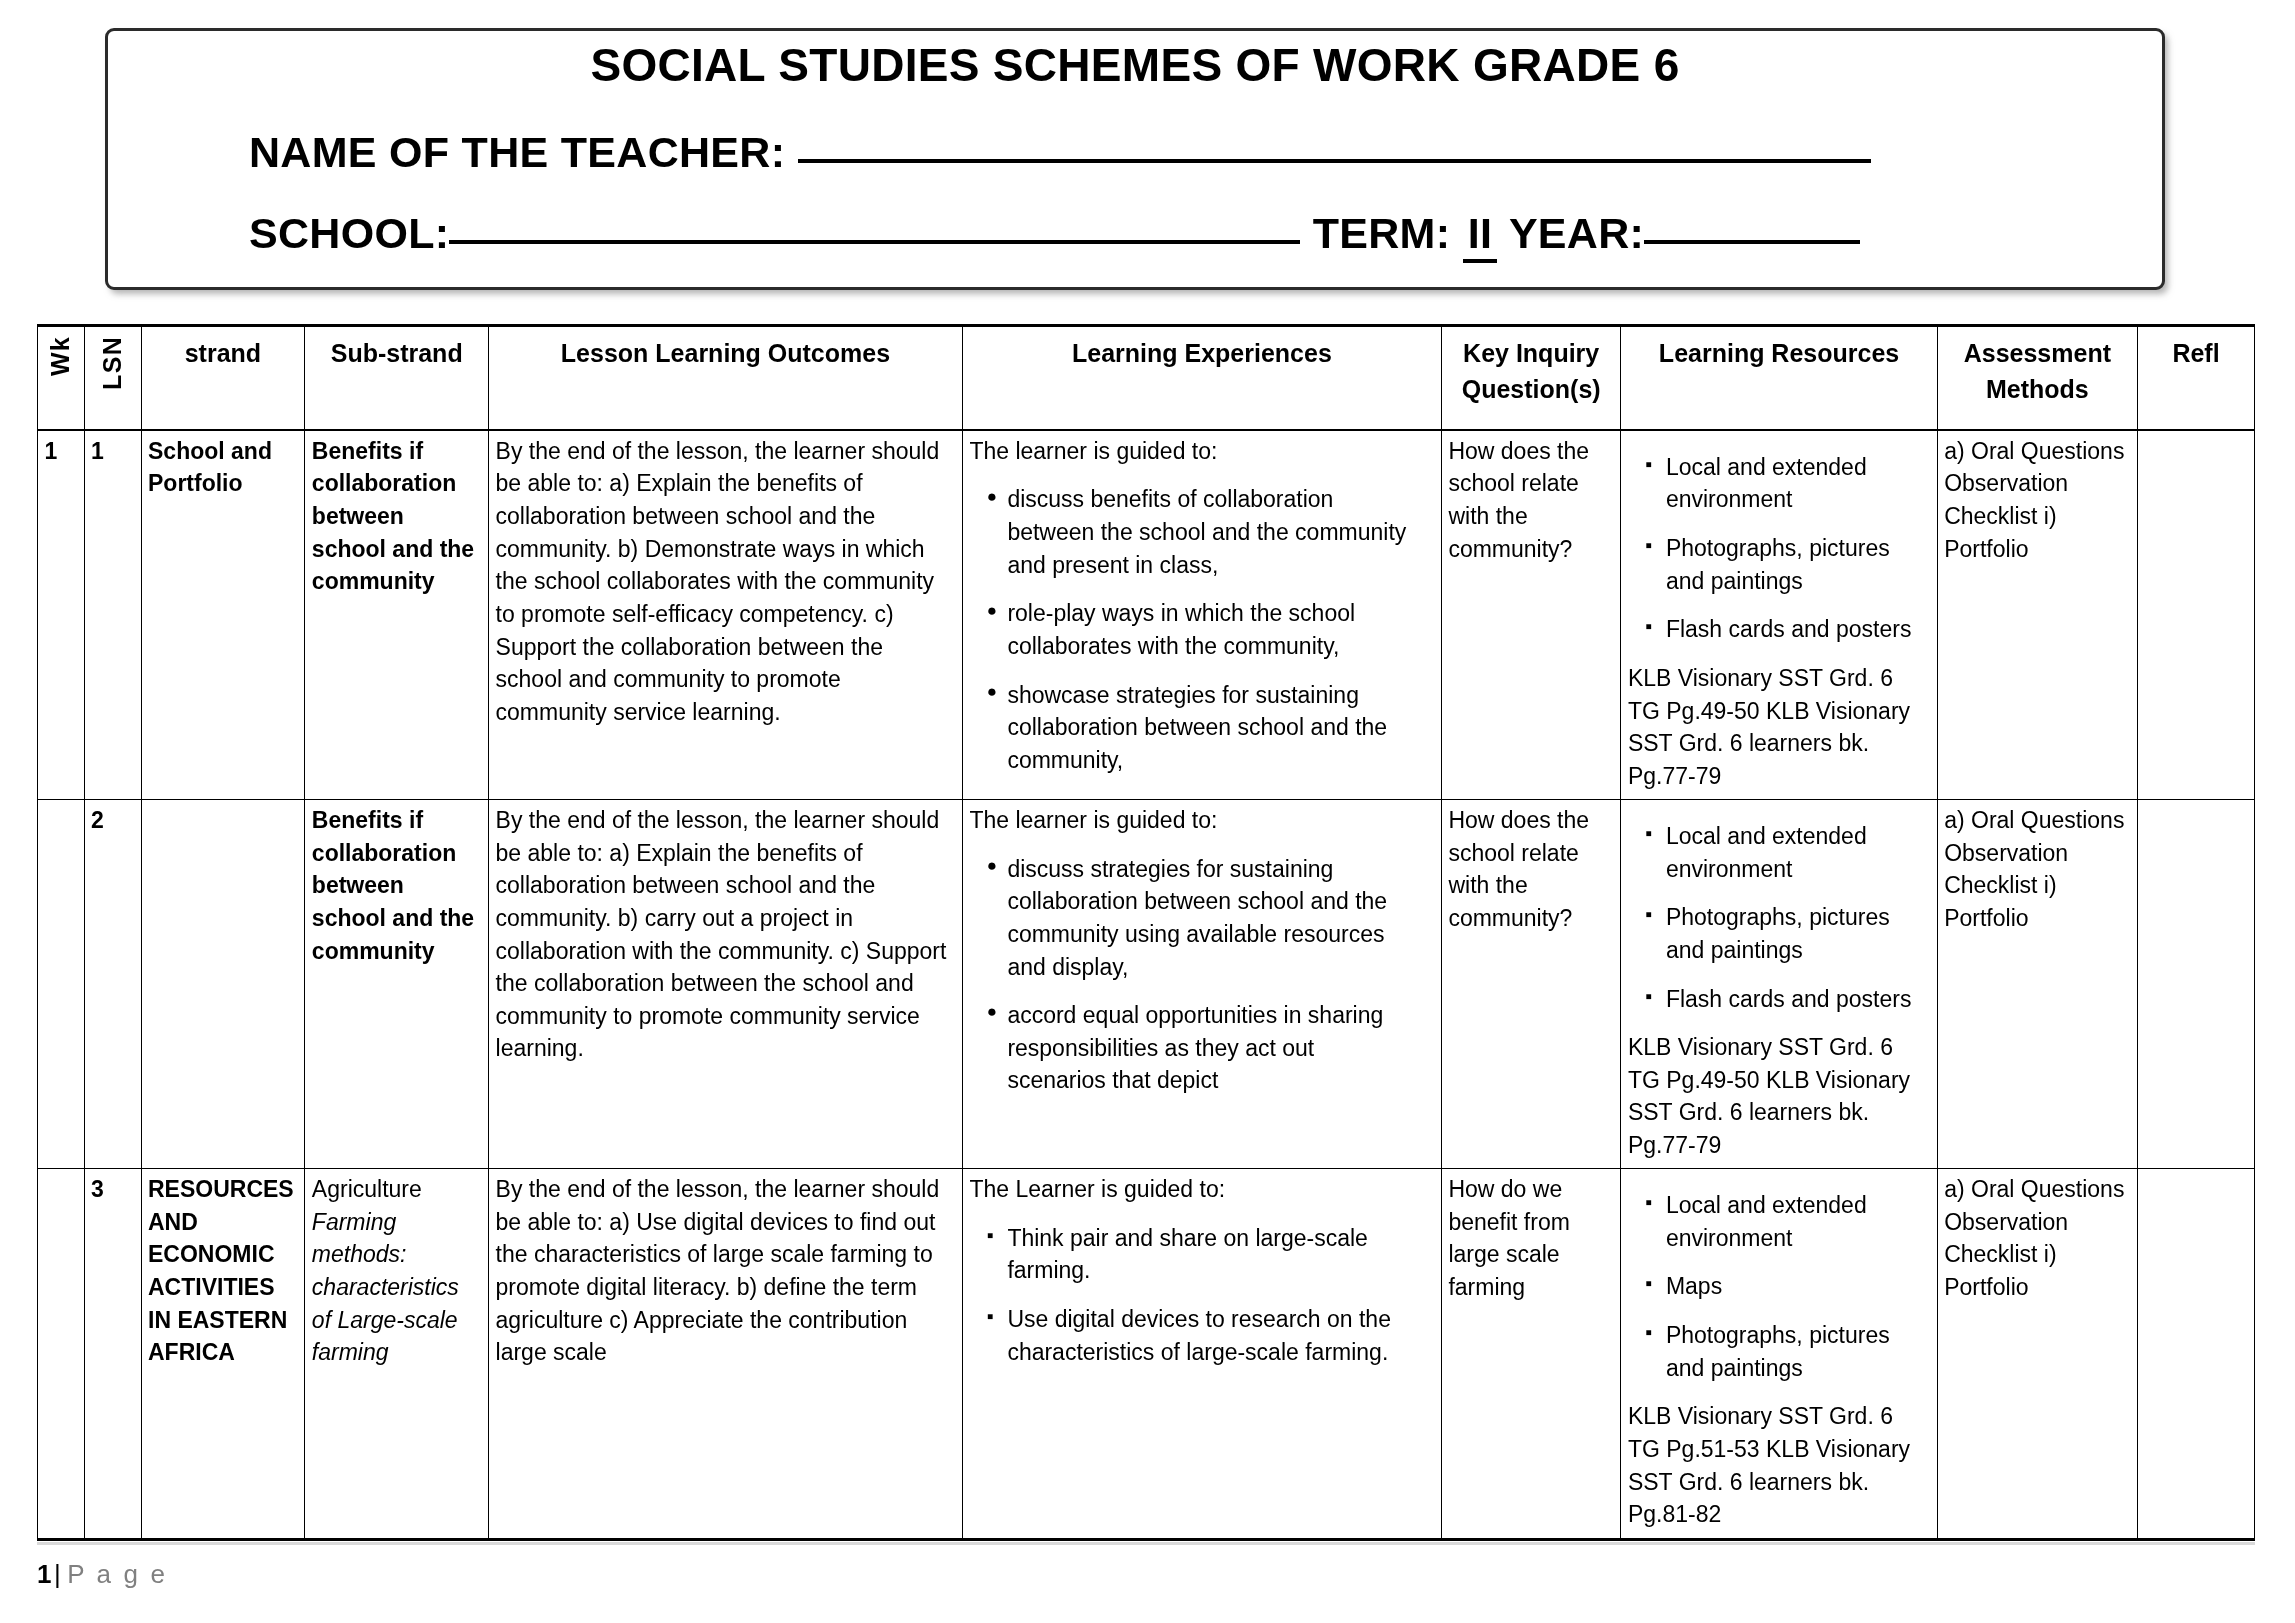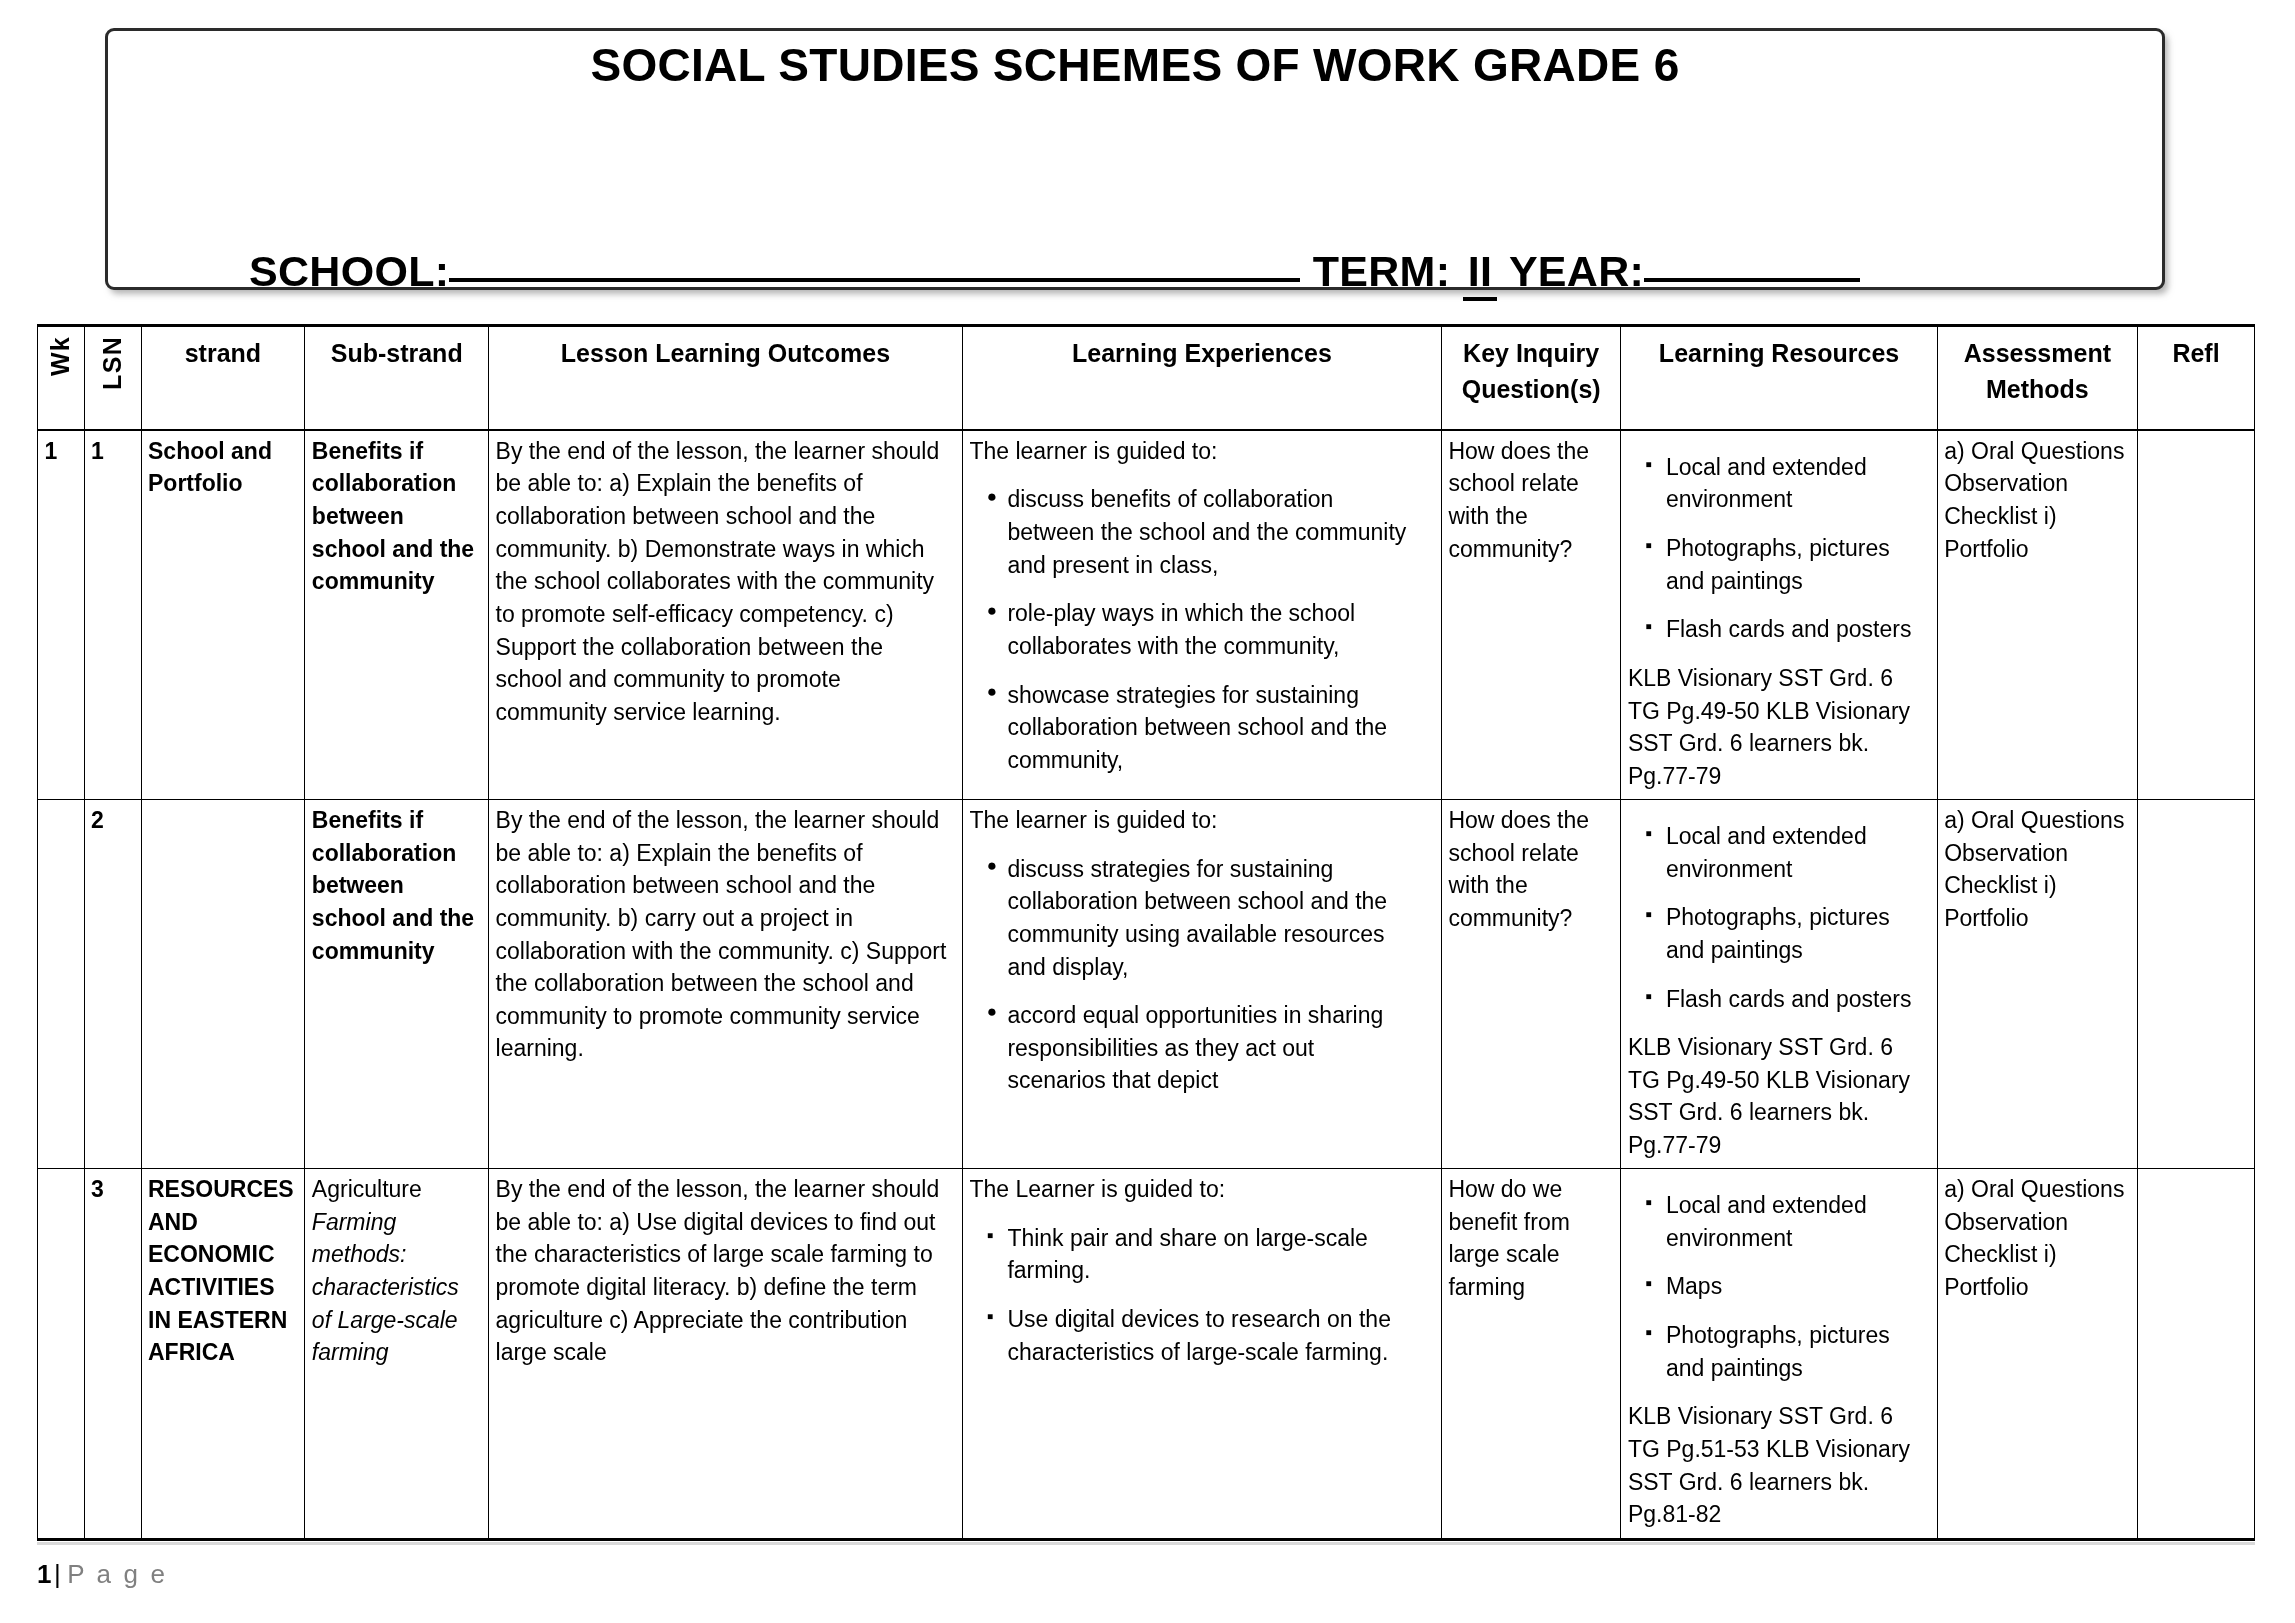--- a/index.html
+++ b/index.html
@@ -53,21 +53,20 @@
     letter-spacing: 0.3px;
   }
   .school-line {
     position: absolute;
     left: 141px;
     top: 178px;
     font-size: 43px;
     font-weight: bold;
     white-space: nowrap;
     letter-spacing: 0.3px;
-    margin-top: 38px;
   }
   .rule {
     display: inline-block;
     border-bottom: 4.6px solid #000;
     vertical-align: 3.9px;
   }
   .rule.r-teacher { width: 1073px; }
   .rule.r-school  { width: 851px; }
   .rule.r-year    { width: 216px; }
   .term-val {
@@ -185,20 +184,24 @@
     margin: 0 3.9px 0 2.6px;
   }
 </style>
 </head>
 <body>
 
 <div class="header-box">
 
   <div class="doc-title">SOCIAL STUDIES SCHEMES OF WORK GRADE 6</div>
 
+  <div class="teacher-line">
+    <span>NAME OF THE TEACHER:</span>
+    <span class="rule r-teacher"></span>
+  </div>
 
   <div class="school-line">
     <span>SCHOOL:</span><span class="rule r-school"></span>
     <span>TERM:</span>
     <span class="term-val">II</span>
     <span>YEAR:</span><span class="rule r-year"></span>
   </div>
 </div>
 
 <table class="schemes-table">

